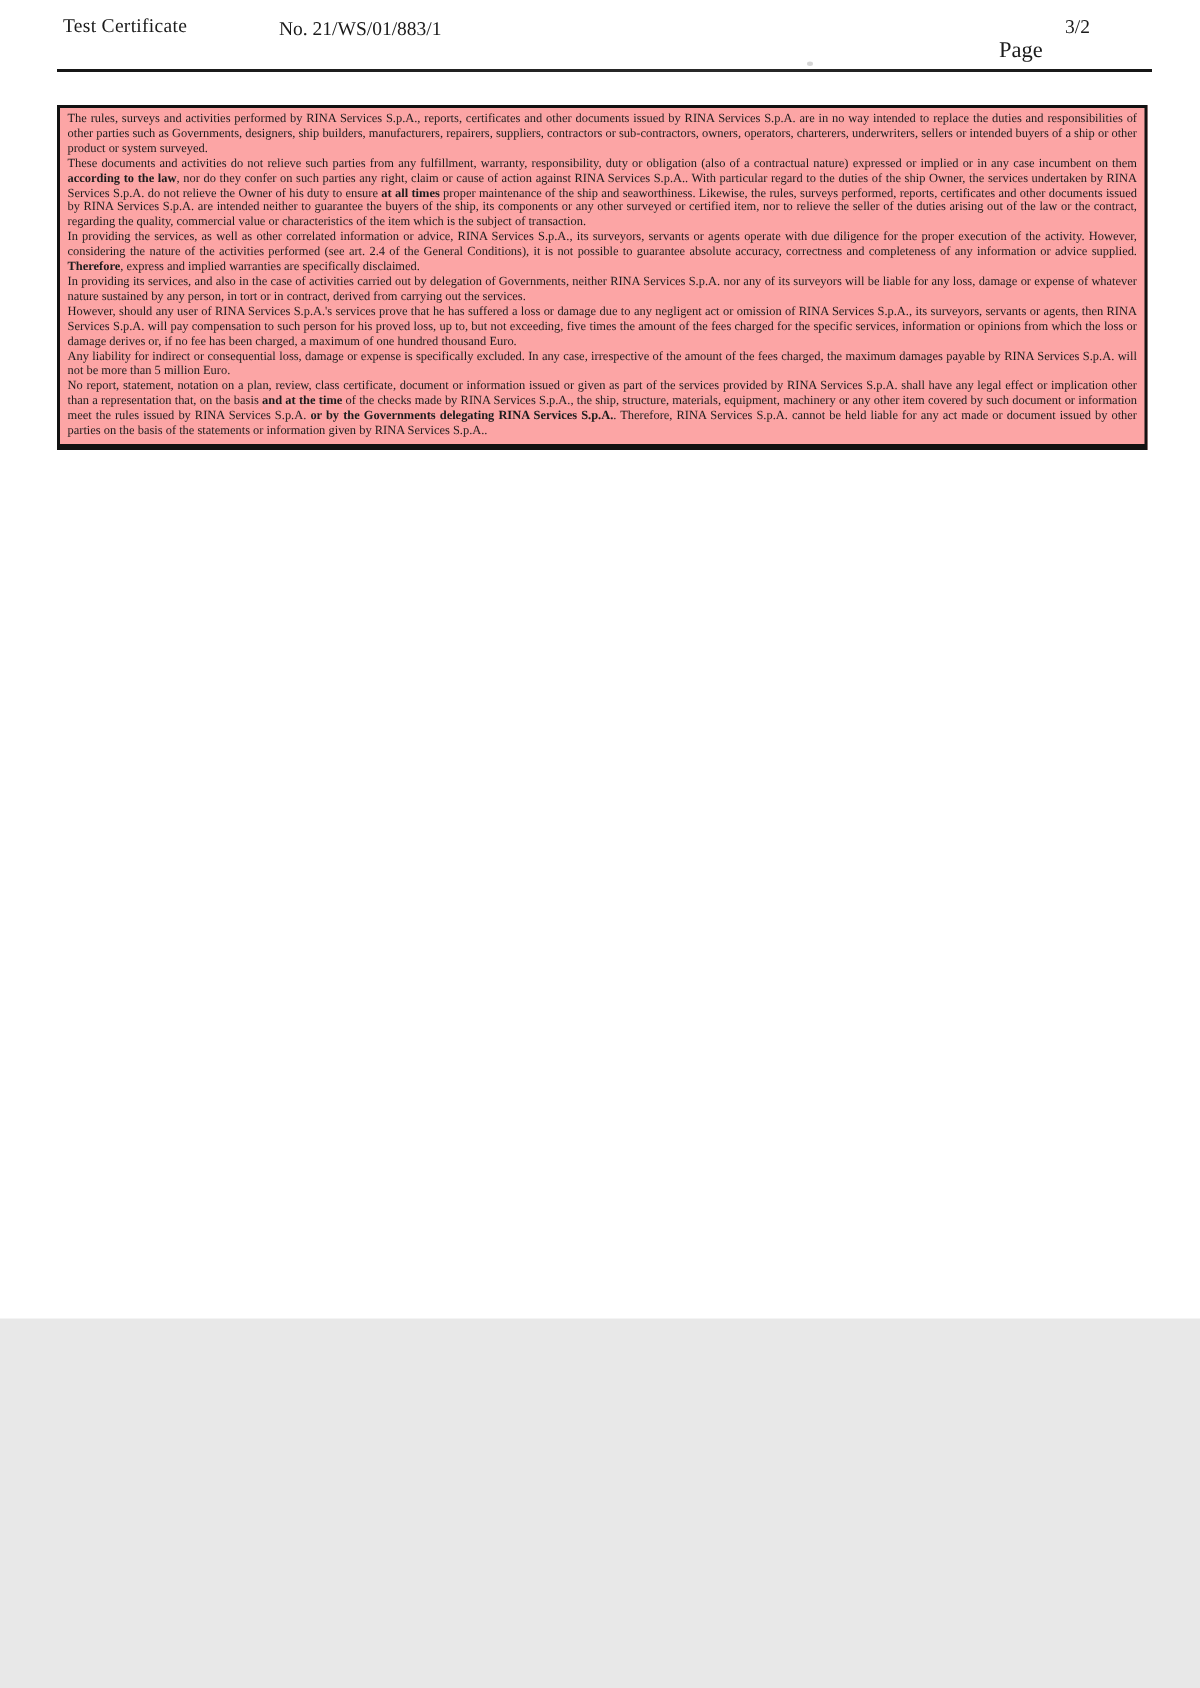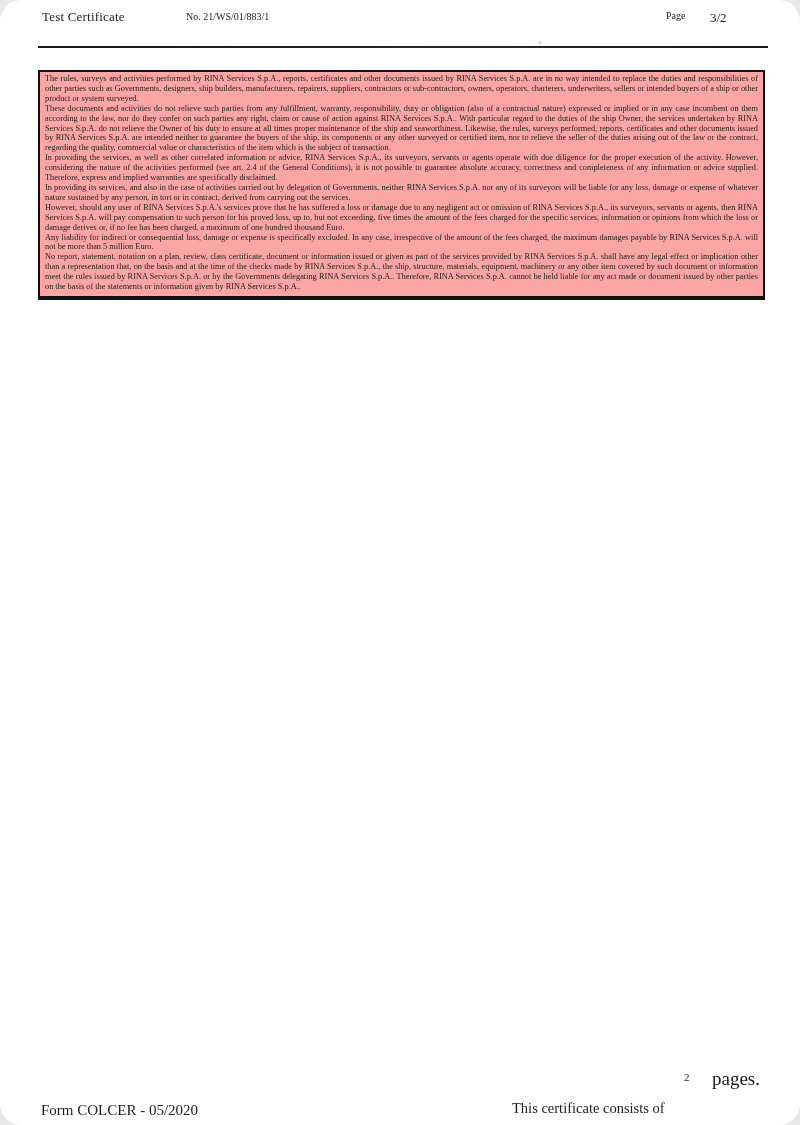--- a/index.html
+++ b/index.html
@@ -3,39 +3,38 @@
 <meta charset="utf-8">
 <style>
   html,body{margin:0;padding:0;}
   body{
     background:#e8e8e8;
     font-family:"Liberation Serif", serif;
   }
   .page{
     position:relative;
     width:800px;
-    height:1125px;
+    height:879px;
     margin:0 auto;
     background:#ffffff;
     overflow:hidden;
     color:#1b1b1b;
-    border-radius:21px;
   }
   
   .hdr-doc-type{
     position:absolute; left:42px; top:9px;
     font-size:13px; letter-spacing:.2px; white-space:nowrap;
   }
   .hdr-cert-no{
     position:absolute; left:186px; top:11px;
-    font-size:10px; white-space:nowrap;
+    font-size:13px; white-space:nowrap;
   }
   .hdr-page-label{
-    position:absolute; left:666px; top:10px;
-    font-size:10px; white-space:nowrap;
+    position:absolute; left:666px; top:26px;
+    font-size:15px; white-space:nowrap;
   }
   .hdr-page-value{
     position:absolute; left:710px; top:10px;
     font-size:13px; white-space:nowrap;
   }
   .hdr-rule{
     position:absolute; left:38px; top:46px;
     width:730px; height:2px;
     background:linear-gradient(to right,#161616,#2a2a2a 60%,#161616);
   }
@@ -54,21 +53,21 @@
     background:#fca5a5;
     padding:2px 5px 4px 5px;
   }
   .disclaimer-text{
     font-size:8.3px;
     line-height:9.9px;
     text-align:justify;
     color:#1c1c1c;
   }
   .disclaimer-text .para{ margin:0; }
-  .disclaimer-text b{ font-weight:normal; }
+  .disclaimer-text b{ font-weight:bold; }
   
   .ftr-form-code{
     position:absolute; left:41px; top:1054px;
     font-size:15px; white-space:nowrap;margin-top:48px;
   }
   .ftr-consists{
     position:absolute; left:512px; top:1100px;
     font-size:14.5px; white-space:nowrap;
   }
   .ftr-pages-count{

